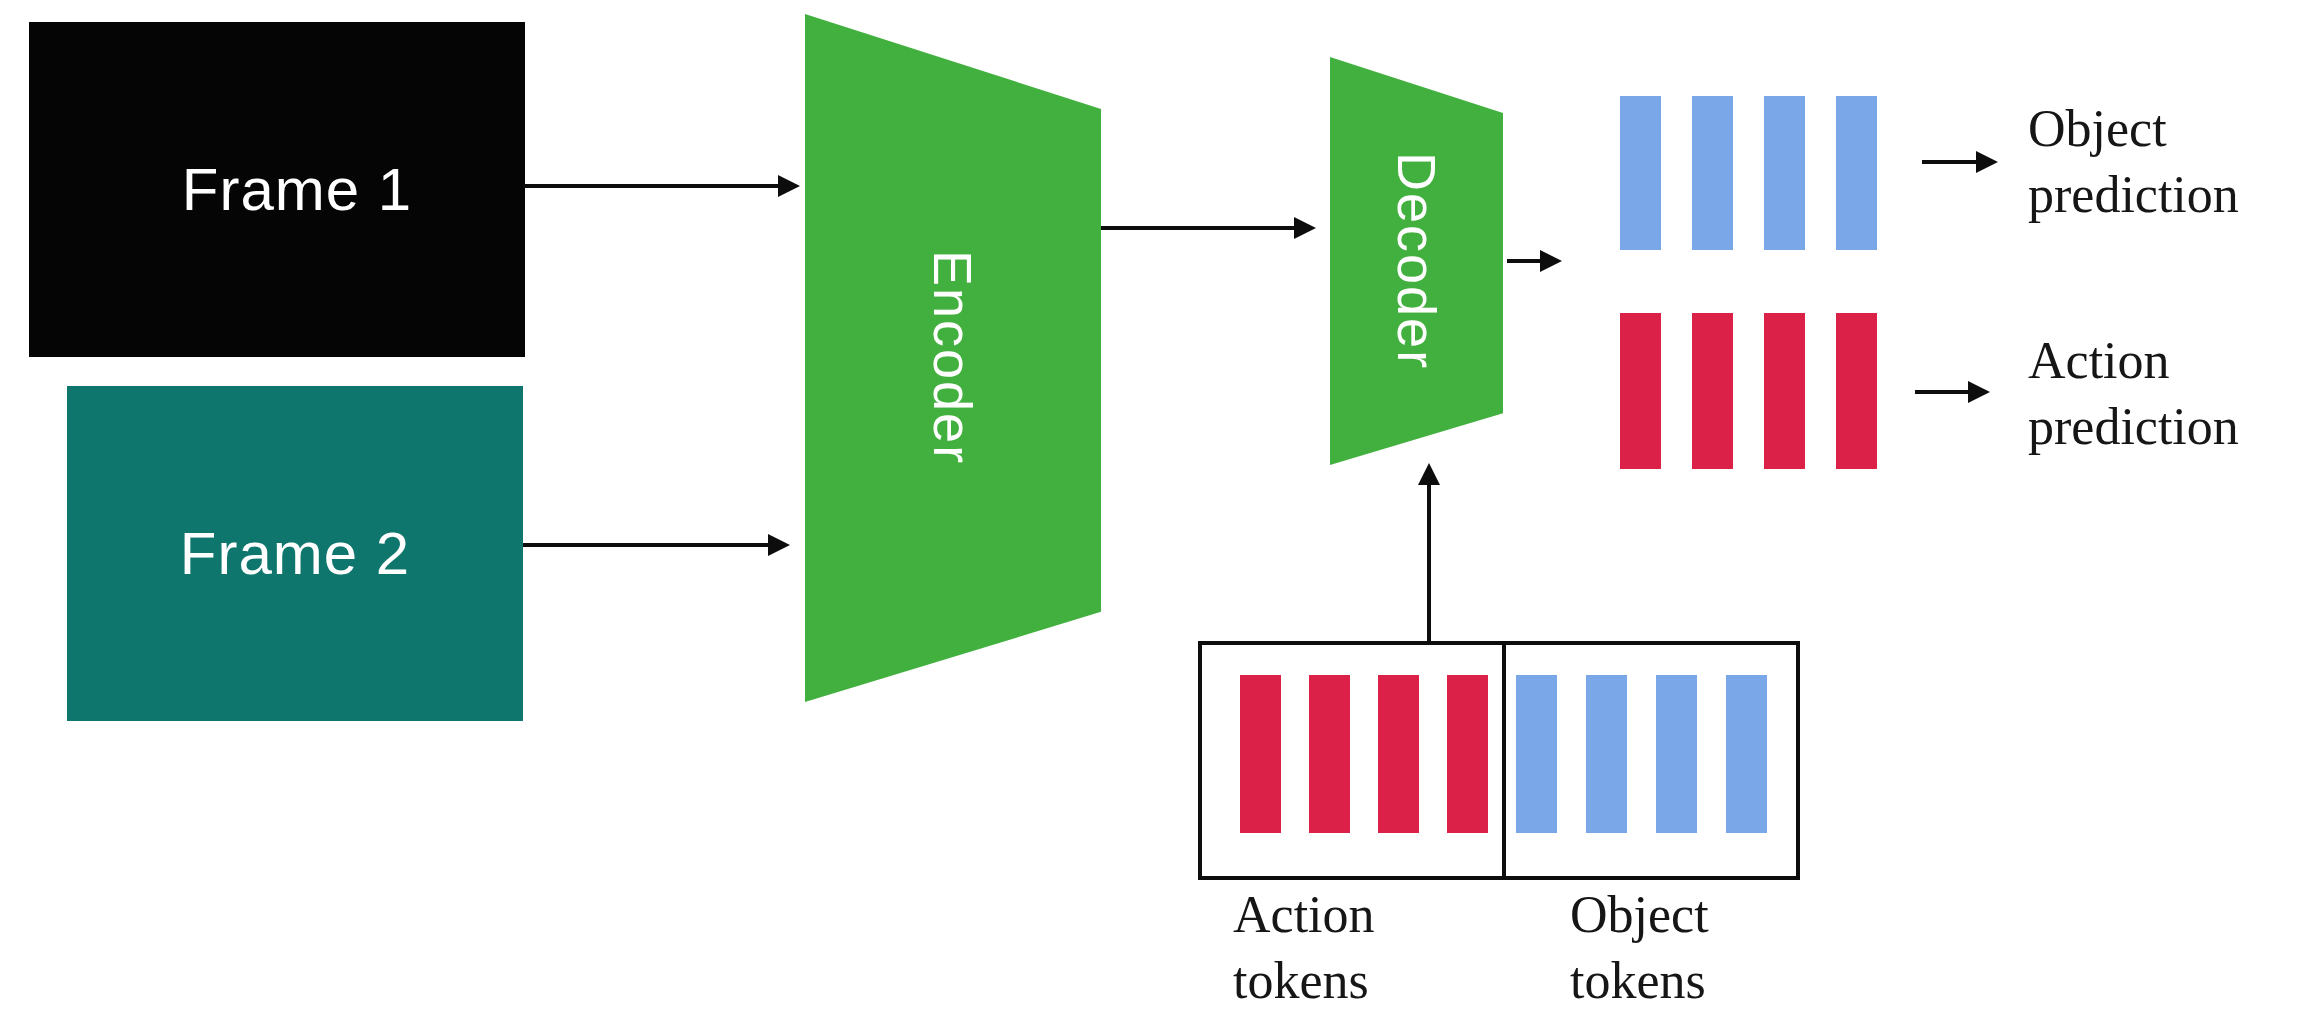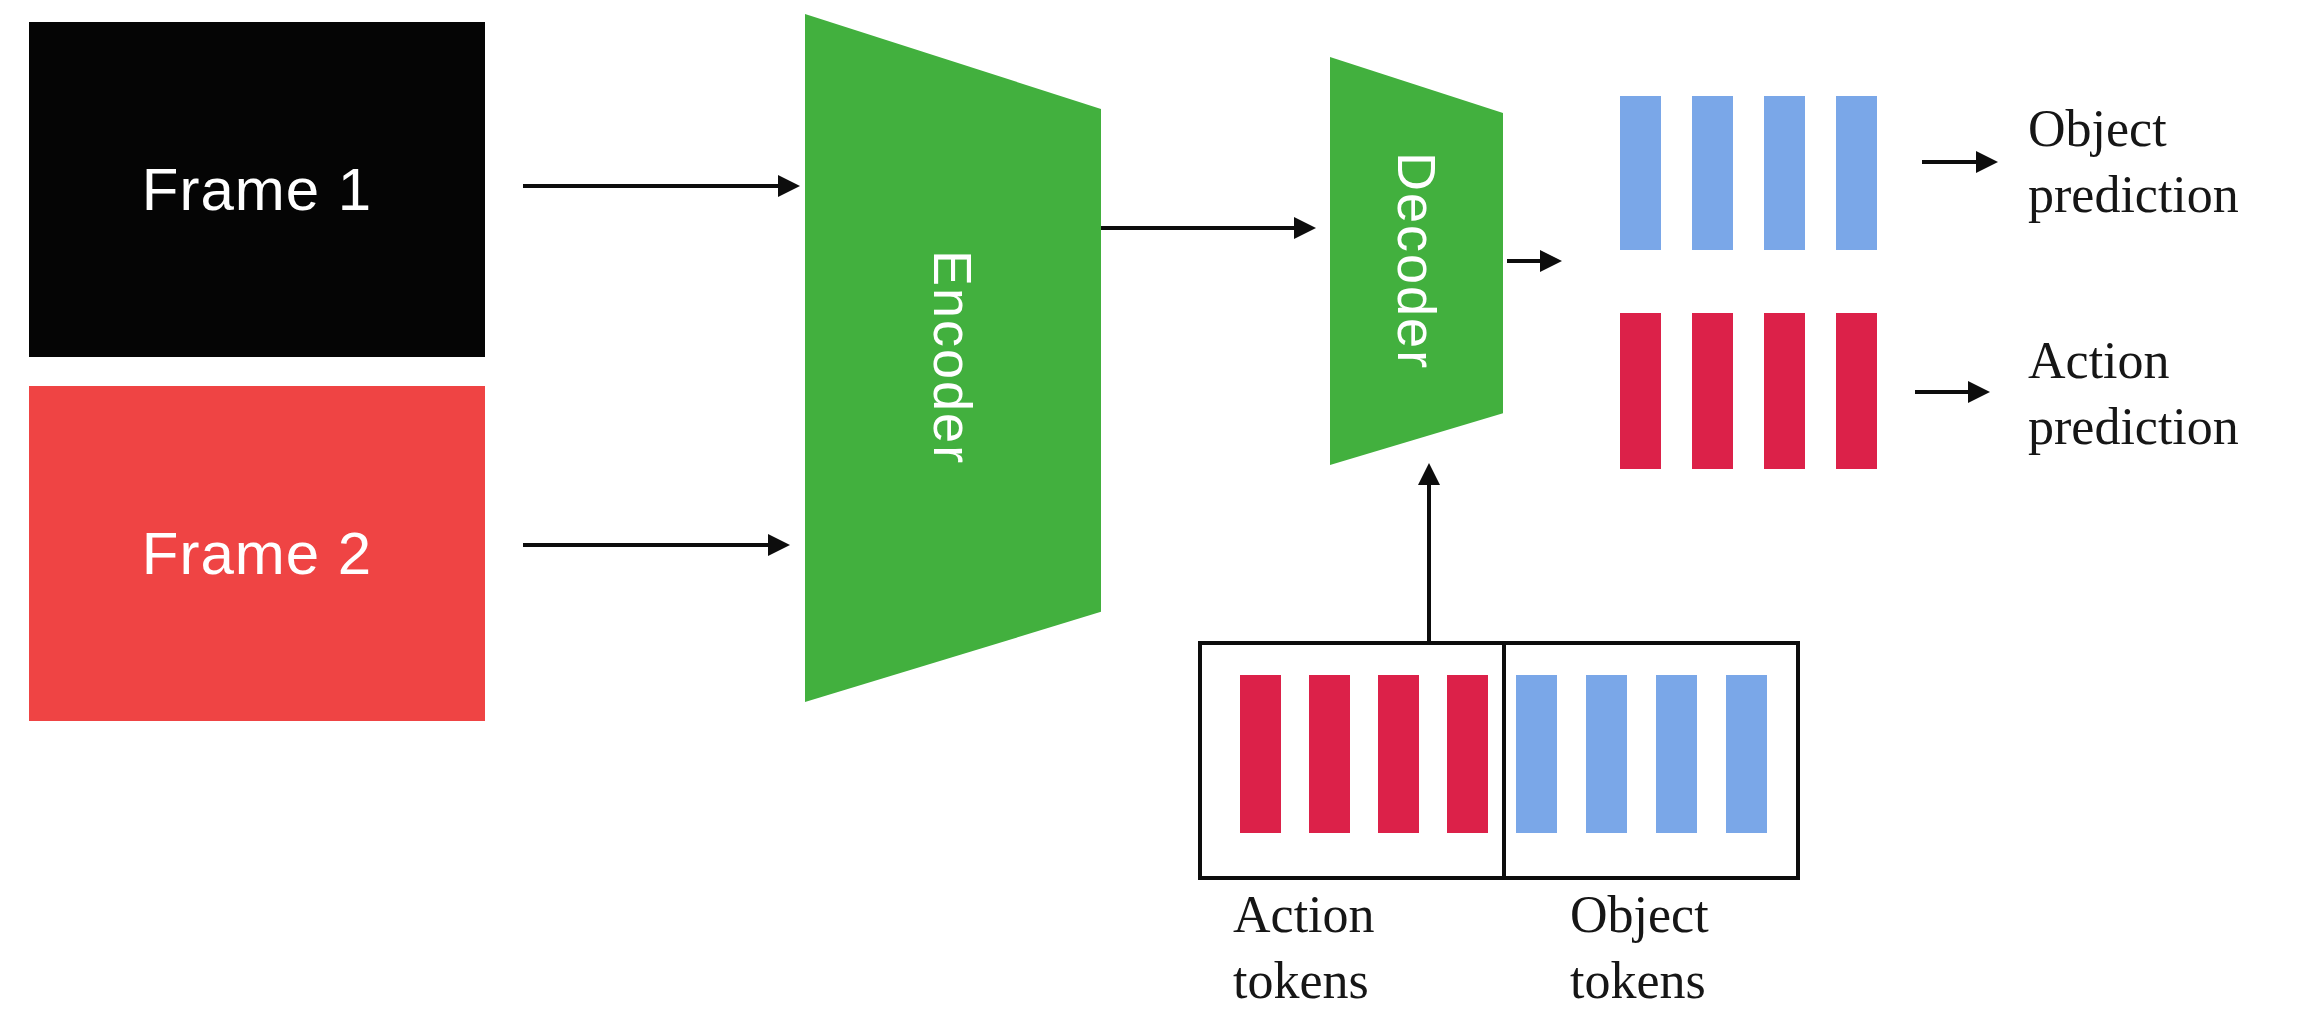--- a/index.html
+++ b/index.html
@@ -64,24 +64,24 @@
     position:absolute; font-family:"Liberation Serif", serif; color:#161616;
     font-size:52px; line-height:66px; white-space:nowrap;
   }
   .serif-label div{display:block;}
 </style>
 </head>
 <body>
 
 <div id="canvas">
 
-  <div class="frame" id="frame1" style="background-color: rgb(5, 5, 5);">
+  <div class="frame" id="frame1" style="background-color: rgb(5, 5, 5); padding-left: 40px;">
     <span>Frame 1</span>
   </div>
-  <div class="frame" id="frame2" style="background-color: #ef4444;">
+  <div class="frame" id="frame2" style="background-color: #0f766e; margin-left: 38px;">
     <span>Frame 2</span>
   </div>
 
   <div class="arrow-h" style="left:523px; top:175px; width:277px;">
     <div class="stem"></div>
     <div class="head"></div>
   </div>
   <div class="arrow-h" style="left:523px; top:534px; width:267px;">
     <div class="stem"></div>
     <div class="head"></div>

